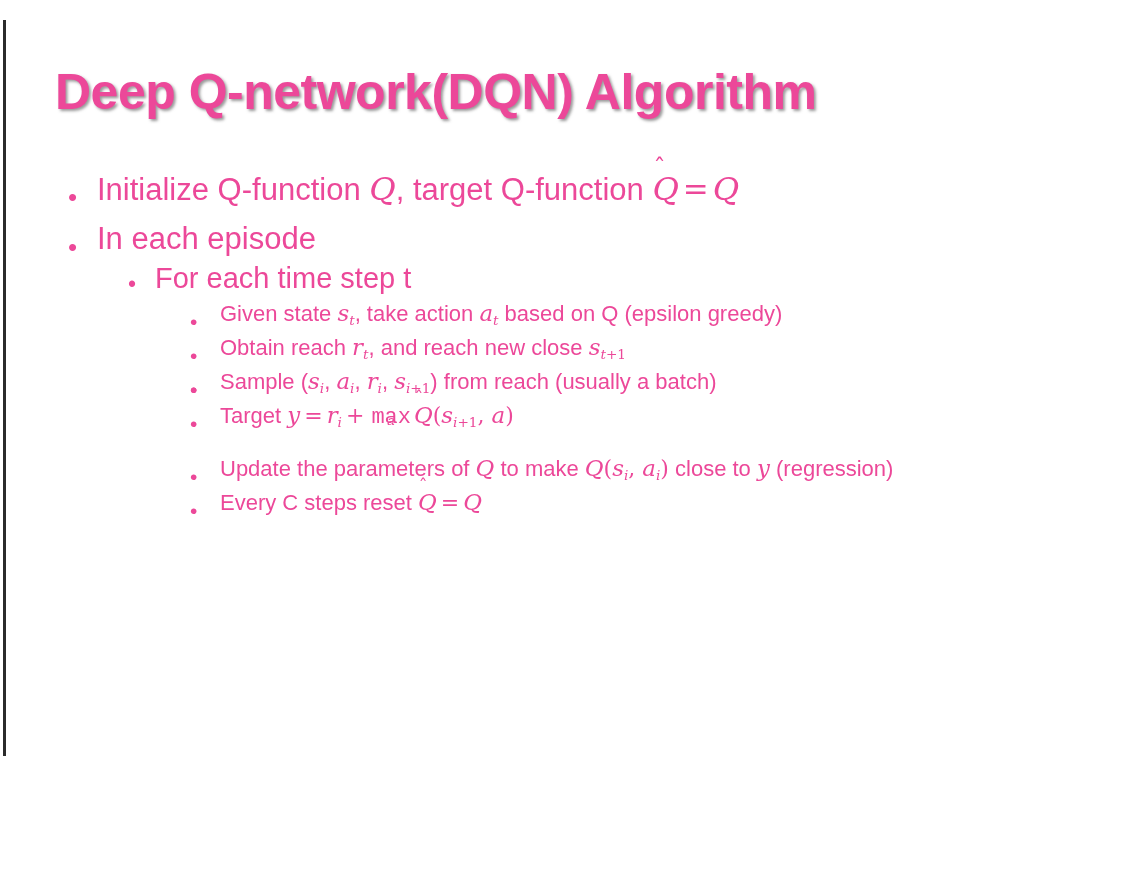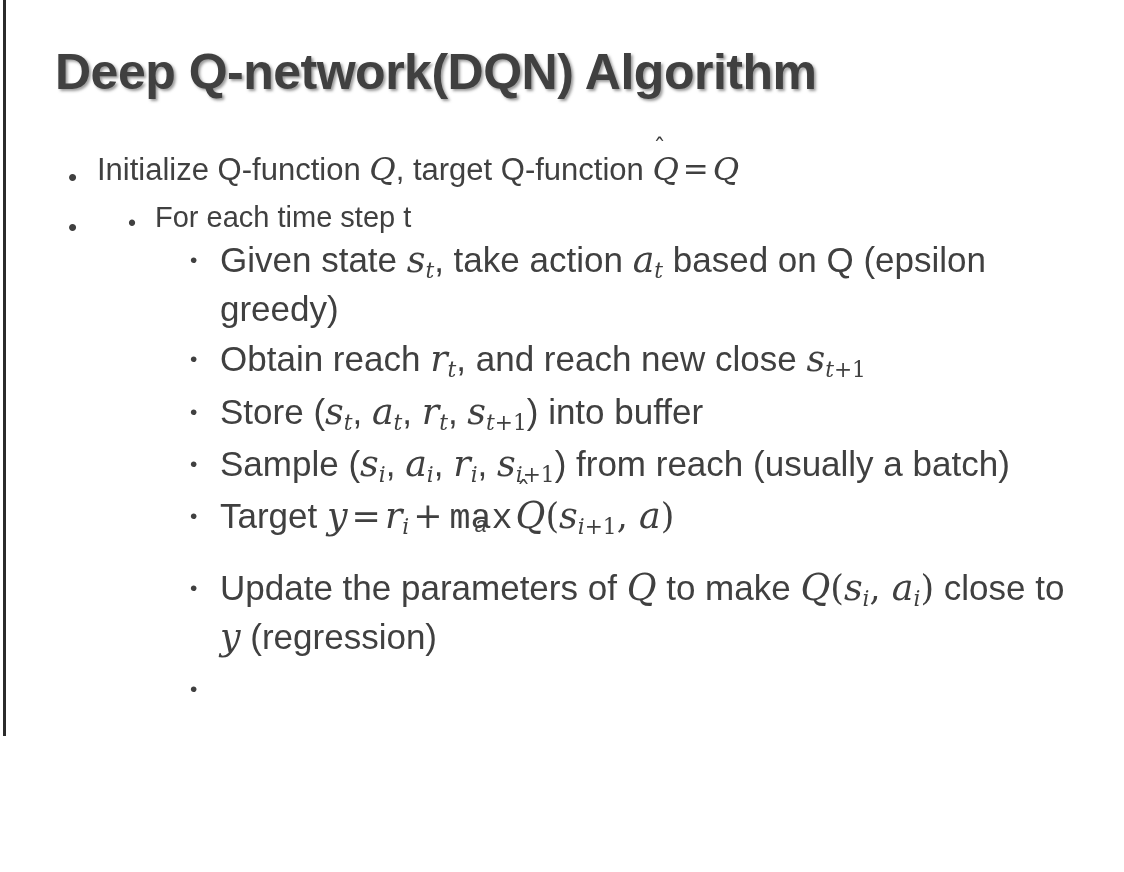--- a/index.html
+++ b/index.html
@@ -7,21 +7,22 @@
     padding: 0;
     background: #ffffff;
   }
   .slide {
     position: relative;
     width: 1124px;
     height: 736px;
     background: #ffffff;
     overflow: hidden;
     font-family: "Liberation Sans", sans-serif;
-    color: #404040;
+    color: #ec4899;
+    margin-top: 20px;
   }
   
   .left-edge-bar {
     position: absolute;
     left: 3px;
     top: 0;
     width: 3px;
     height: 872px;
     background: #2b2b2b;
   }
@@ -97,21 +98,21 @@
   .l3 > li.item {
     margin-bottom: 3px;
   }
   .l3 > li.item > .bullet {
     left: 190px;
     top: 13px;
     font-size: 21px;
   }
   .l3 > li.item > .text {
     margin-left: 220px;
-    font-size: 35px;
+    font-size: 22px;
     line-height: 1.34;
     padding-right: 32px;
   }
 
   
   .mi {
     font-family: "DejaVu Serif", "Liberation Serif", serif;
     font-style: italic;
     font-size: 1.04em;
   }
@@ -181,20 +182,21 @@
 
     <ul class="lvl l1">
 
       <li class="item">
         <span class="bullet">•</span>
         <span class="text"><span>Initialize Q-function </span><span class="mi">Q</span><span>, target Q-function </span><span class="hatwrap"><span class="mi">Q</span><span class="hat">̂</span></span><span class="mo">=</span><span class="mi">Q</span></span>
       </li>
 
       <li class="item">
         <span class="bullet">•</span>
+        <span class="text">In each episode</span>
 
         <ul class="lvl l2">
 
           <li class="item">
             <span class="bullet">•</span>
             <span class="text">For each time step t</span>
 
             <ul class="lvl l3">
 
               <li class="item">
@@ -202,40 +204,40 @@
                 <span class="text"><span>Given state </span><span class="mi">s</span><span class="sub">t</span><span>, take action </span><span class="mi">a</span><span class="sub">t</span><span> based on Q (epsilon greedy)</span></span>
               </li>
 
               <li class="item">
                 <span class="bullet">•</span>
                 <span class="text"><span>Obtain reach </span><span class="mi">r</span><span class="sub">t</span><span>, and reach new close </span><span class="mi">s</span><span class="sub"><span>t</span><span class="up">+1</span></span></span>
               </li>
 
               <li class="item">
                 <span class="bullet">•</span>
-                <span class="text"><span>Store (</span><span class="mi">s</span><span class="sub">t</span><span>, </span><span class="mi">a</span><span class="sub">t</span><span>, </span><span class="mi">r</span><span class="sub">t</span><span>, </span><span class="mi">s</span><span class="sub"><span>t</span><span class="up">+1</span></span><span>) into buffer</span></span>
               </li>
 
               <li class="item">
                 <span class="bullet">•</span>
                 <span class="text"><span>Sample (</span><span class="mi">s</span><span class="sub">i</span><span>, </span><span class="mi">a</span><span class="sub">i</span><span>, </span><span class="mi">r</span><span class="sub">i</span><span>, </span><span class="mi">s</span><span class="sub"><span>i</span><span class="up">+1</span></span><span>) from reach (usually a batch)</span></span>
               </li>
 
               <li class="item">
                 <span class="bullet">•</span>
                 <span class="text lowline"><span>Target </span><span class="mi">y</span><span class="mo">=</span><span class="mi">r</span><span class="sub">i</span><span class="mo">+</span><span class="maxop"><span>max</span><span class="under">a</span></span><span class="hatwrap"><span class="mi">Q</span><span class="hat">̂</span></span><span class="mn">(</span><span class="mi">s</span><span class="sub"><span>i</span><span class="up">+1</span></span><span class="mn">, </span><span class="mi">a</span><span class="mn">)</span></span>
               </li>
 
               <li class="item">
                 <span class="bullet">•</span>
                 <span class="text"><span>Update the parameters of </span><span class="mi">Q</span><span> to make </span><span class="mi">Q</span><span class="mn">(</span><span class="mi">s</span><span class="sub">i</span><span class="mn">, </span><span class="mi">a</span><span class="sub">i</span><span class="mn">)</span><span> close to </span><span class="mi">y</span><span> (regression)</span></span>
               </li>
 
               <li class="item">
                 <span class="bullet">•</span>
+                <span class="text"><span>Every C steps reset </span><span class="hatwrap"><span class="mi">Q</span><span class="hat">̂</span></span><span class="mo">=</span><span class="mi">Q</span></span>
               </li>
 
             </ul>
           </li>
         </ul>
       </li>
     </ul>
   </div>
 </div>
 

